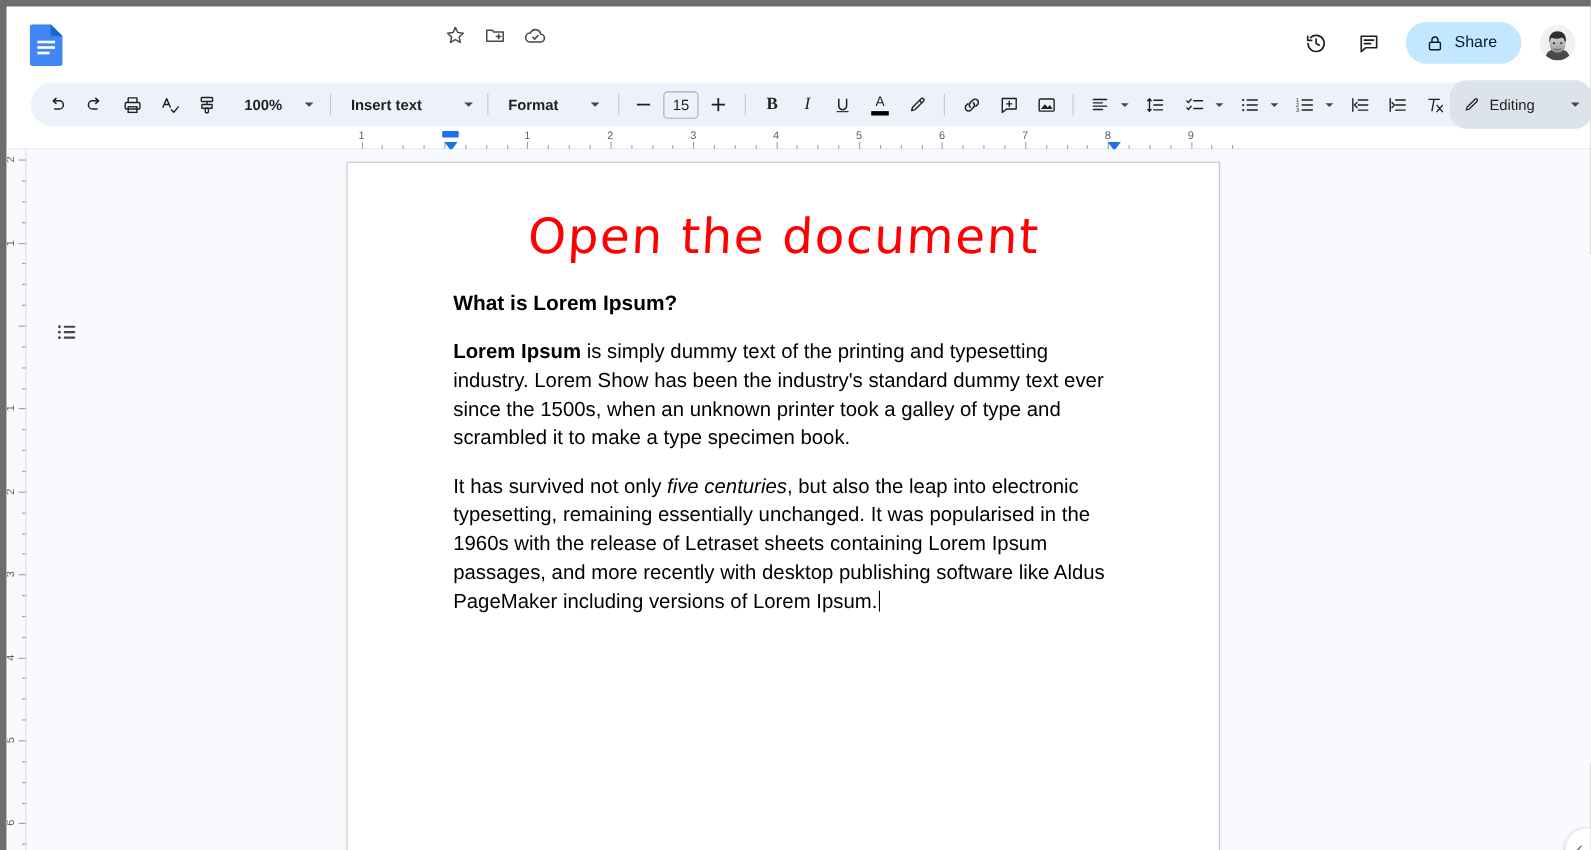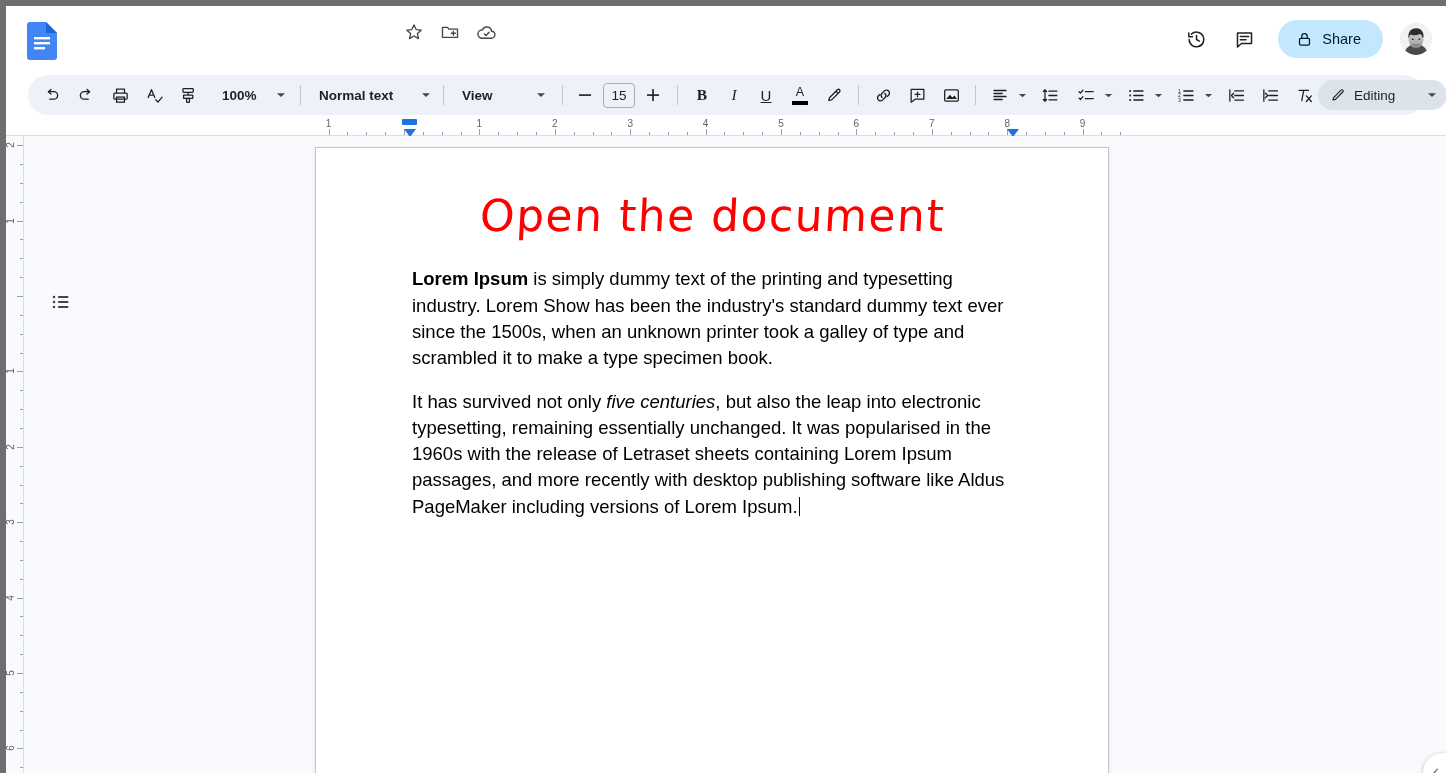--- a/index.html
+++ b/index.html
@@ -117,21 +117,21 @@
     width: 32px; height: 25px;
     border: 1px solid #a9acb0;
     border-radius: 4px;
     background: transparent;
     text-align: center;
     font-size: 13.5px; color: #1f1f1f;
     font-family: "Liberation Sans", sans-serif;
     flex: 0 0 auto;
   }
   .mode-pill {
-    height: 30px;
+    height: 44px;
     background: #dde3ea;
     border-radius: 15px;
     display: flex; align-items: center;
     gap: 8px;
     padding: 0 8px 0 12px;
     cursor: pointer;
     flex: 0 0 auto;
   }
   .mode-pill .lbl { font-size: 13.5px; color: #1f1f1f; }
 
@@ -405,34 +405,34 @@
               <path d="M1 3.2 5 7 9 3.2z" fill="#444746"></path>
             </svg>
         </span>
       </div>
 
       <div style="width:10px;flex:0 0 auto;"></div>
       <div class="tsep"></div>
       <div style="width:10px;flex:0 0 auto;"></div>
 
       <div class="style-sel" style="width:124px;">
-        <span>Normal text</span>
+        <span>Insert text</span>
         <span class="caret">
           <svg width="10" height="10" viewBox="0 0 10 10">
               <path d="M1 3.2 5 7 9 3.2z" fill="#444746"></path>
             </svg>
         </span>
       </div>
 
       <div style="width:8px;flex:0 0 auto;"></div>
       <div class="tsep"></div>
       <div style="width:10px;flex:0 0 auto;"></div>
 
       <div class="font-sel" style="width:96px;">
-        <span>View</span>
+        <span>Format</span>
         <span class="caret">
           <svg width="10" height="10" viewBox="0 0 10 10">
               <path d="M1 3.2 5 7 9 3.2z" fill="#444746"></path>
             </svg>
         </span>
       </div>
 
       <div style="width:12px;flex:0 0 auto;"></div>
       <div class="tsep"></div>
       <div style="width:8px;flex:0 0 auto;"></div>
@@ -733,20 +733,21 @@
           <rect x="8.6" y="5.5" width="11.6" height="2.2" rx="1.1" fill="#444746"></rect>
           <rect x="8.6" y="10.9" width="11.6" height="2.2" rx="1.1" fill="#444746"></rect>
           <rect x="8.6" y="16.3" width="11.6" height="2.2" rx="1.1" fill="#444746"></rect>
         </svg>
       </span>
     </div>
 
     <div class="page">
       <div class="doc-body">
         <div class="doc-h1">Open the document</div>
+        <div class="doc-h2">What is Lorem Ipsum?</div>
         <p class="doc-p">
           <b>Lorem Ipsum</b><span> is simply dummy text of the printing and typesetting industry. Lorem Show has been the industry's standard dummy text ever since the 1500s, when an unknown printer took a galley of type and scrambled it to make a type specimen book.</span>
         </p>
         <p class="doc-p">
           <span>It has survived not only </span><i>five centuries</i><span>, but also the leap into electronic typesetting, remaining essentially unchanged. It was popularised in the 1960s with the release of Letraset sheets containing Lorem Ipsum passages, and more recently with desktop publishing software like Aldus PageMaker including versions of Lorem Ipsum.</span><span class="caret-bar"></span>
         </p>
       </div>
     </div>
 
     <div class="collapse-btn">

